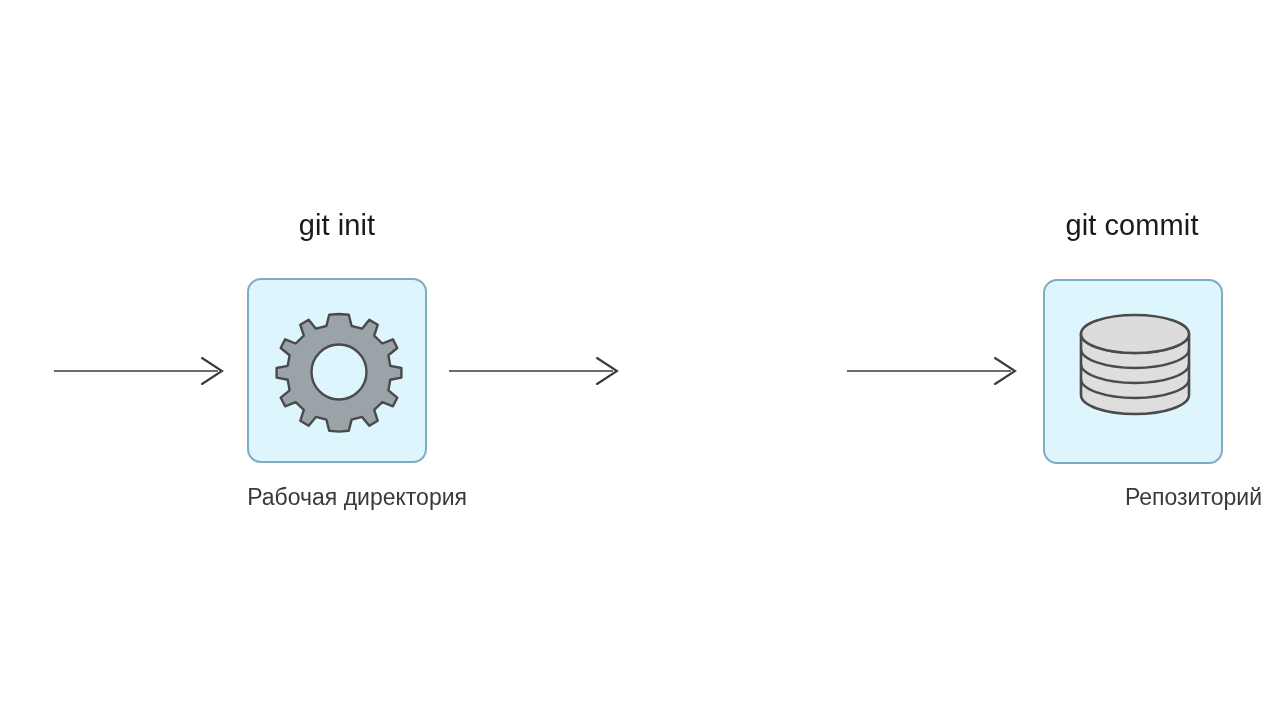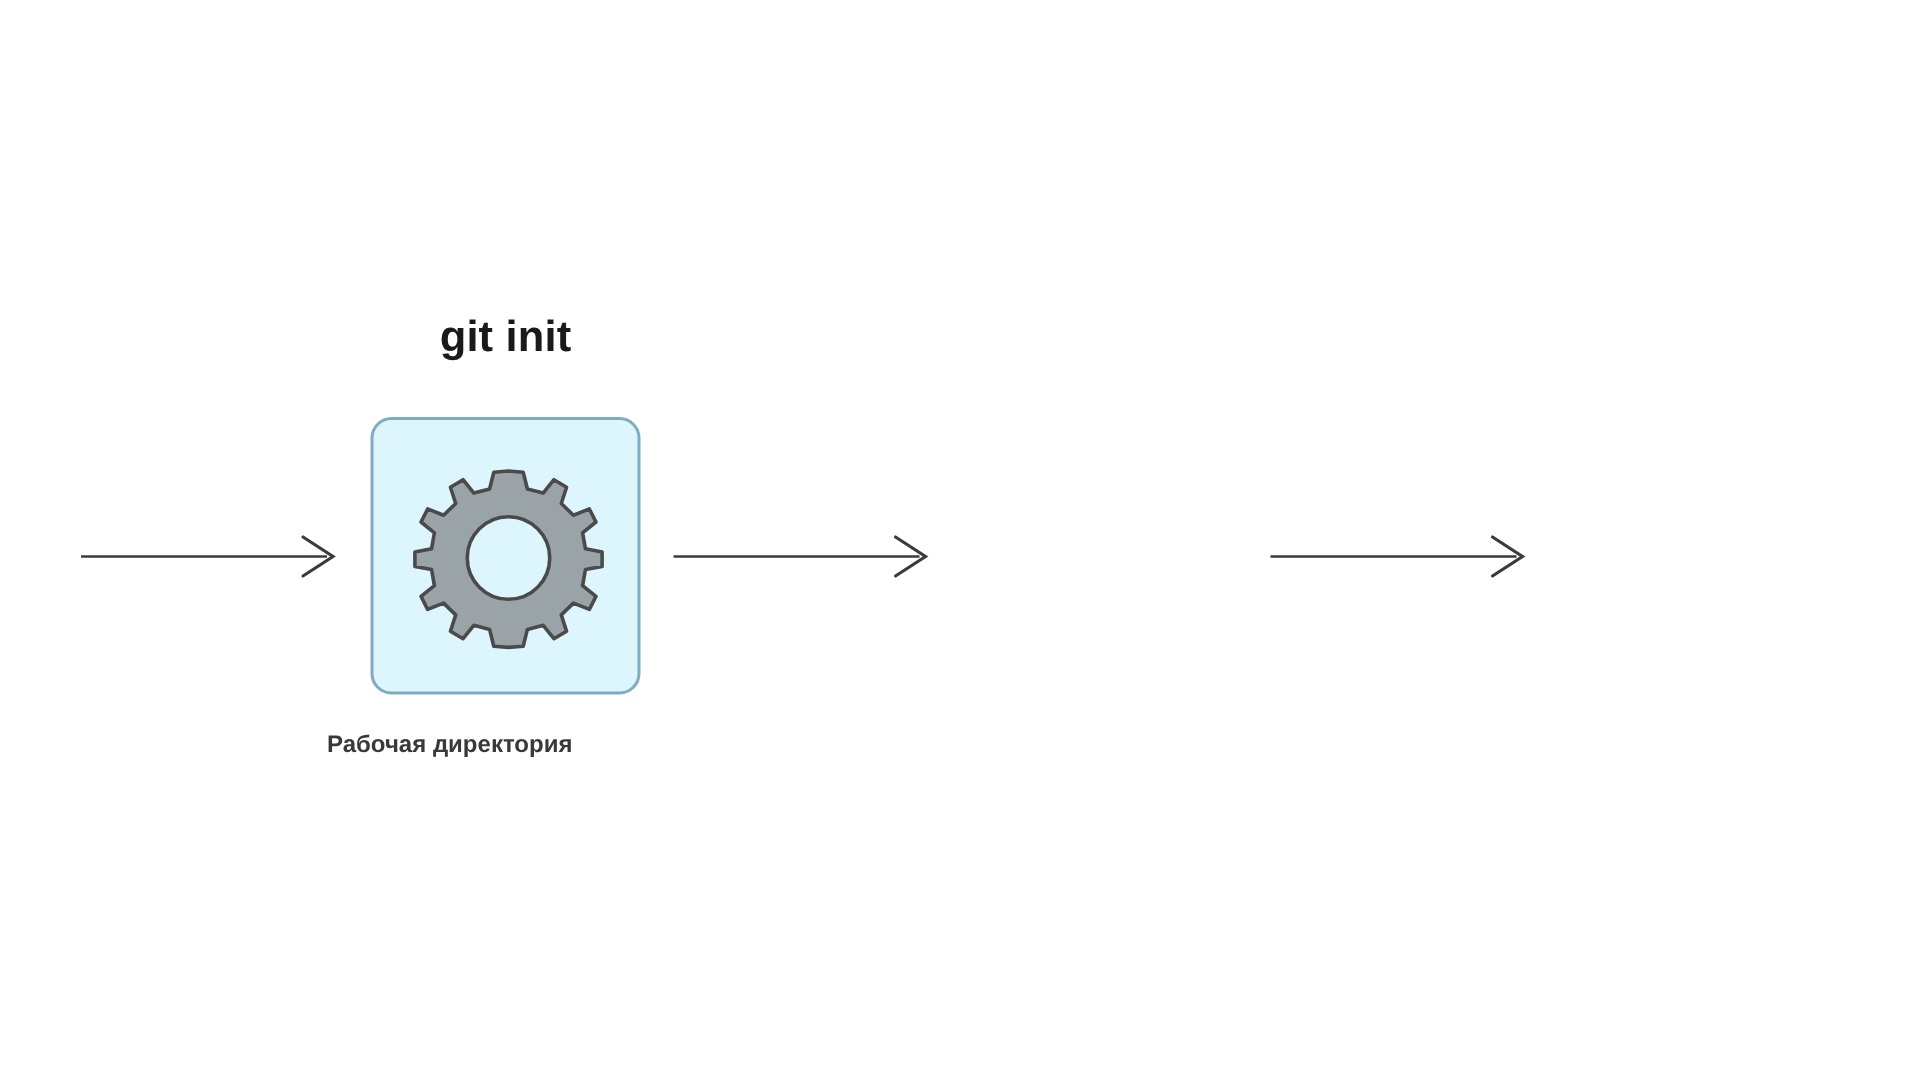--- a/index.html
+++ b/index.html
@@ -23,39 +23,38 @@
   }
   .stage {
     position: absolute;
     left: 0;
     top: 0;
     width: 1280px;
     height: 720px;
   }
   .node {
     position: absolute;
-    font-weight: bold;
   }
   .node-title {
     position: absolute;
     left: 0;
     width: 100%;
     text-align: center;
     font-size: 29px;
     line-height: 34px;
     color: #1a1a1a;
     letter-spacing: 0.1px;
     white-space: nowrap;
   }
   .node-caption {
     position: absolute;
-    left: 11px;
+    left: 0;
     width: 100%;
-    text-align: left;
-    font-size: 16px;
+    text-align: right;
+    font-size: 23px;
     line-height: 22px;
     color: #38393b;
     white-space: nowrap;
   }
   .box {
     position: absolute;
     background: #ddf5fc;
     border: 2px solid #80abc0;
     border-radius: 14px;
     box-sizing: border-box;
@@ -140,15 +139,38 @@
     </div>
 
 
     <div class="arrow" style="left:845px; top:352px; width:176px; height:36px;">
       <svg width="176" height="36" viewBox="0 0 176 36">
         <line x1="2" y1="19" x2="166" y2="19" stroke="#3b3b3b" stroke-width="1.6"></line>
         <polyline points="150,6 170,19 150,32" fill="none" stroke="#3b3b3b" stroke-width="2.1" stroke-linecap="round" stroke-linejoin="miter"></polyline>
       </svg>
     </div>
 
+    <div class="node" style="left:1002px; top:200px; width:260px; height:320px;">
+      <div class="node-title" style="top:8px;">git commit</div>
+
+      <div class="box" style="left:41px; top:79px; width:180px; height:185px;">
+        <div class="icon-wrap">
+          <svg width="180" height="185" viewBox="0 0 180 185">
+            <g transform="translate(36,36)">
+
+              <path d="M 0,17 L 0,78 A 54,19 0 0 0 108,78 L 108,17 Z" fill="#dedede" stroke="#4a4a4a" stroke-width="2.6" stroke-linejoin="round"></path>
+
+              <path d="M 0,17 A 54,19 0 0 0 108,17" fill="none" stroke="#4a4a4a" stroke-width="2.4"></path>
+              <path d="M 0,32 A 54,19 0 0 0 108,32" fill="none" stroke="#4a4a4a" stroke-width="2.4"></path>
+              <path d="M 0,47 A 54,19 0 0 0 108,47" fill="none" stroke="#4a4a4a" stroke-width="2.4"></path>
+              <path d="M 0,62 A 54,19 0 0 0 108,62" fill="none" stroke="#4a4a4a" stroke-width="2.4"></path>
+
+              <ellipse cx="54" cy="17" rx="54" ry="19" fill="#dcdcdc" stroke="#4a4a4a" stroke-width="2.6"></ellipse>
+            </g>
+          </svg>
+        </div>
+      </div>
+
+      <div class="node-caption" style="top:286px;">Репозиторий</div>
+    </div>
 
   </div>
 </div>
 
 </body></html>

